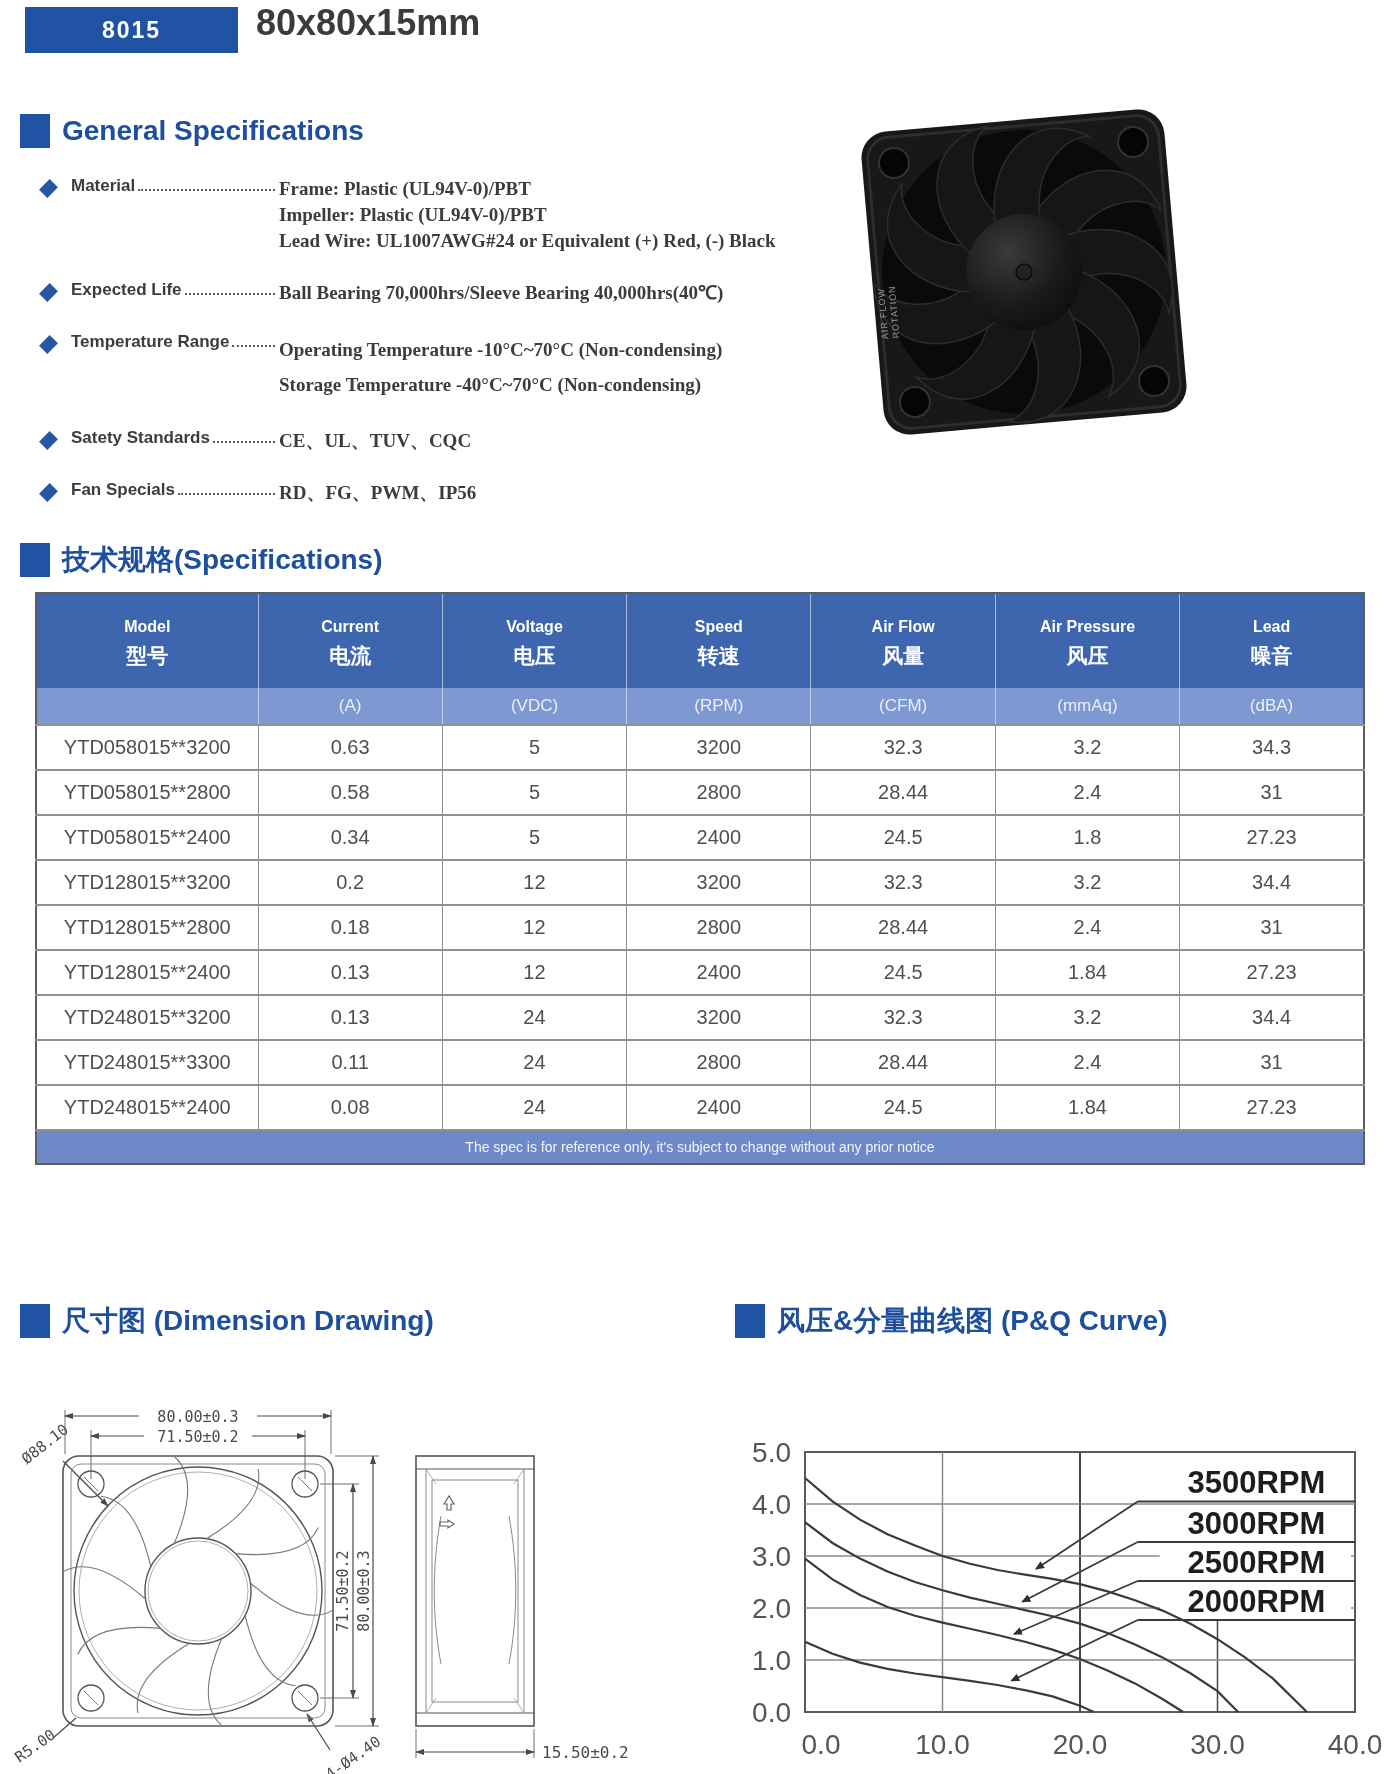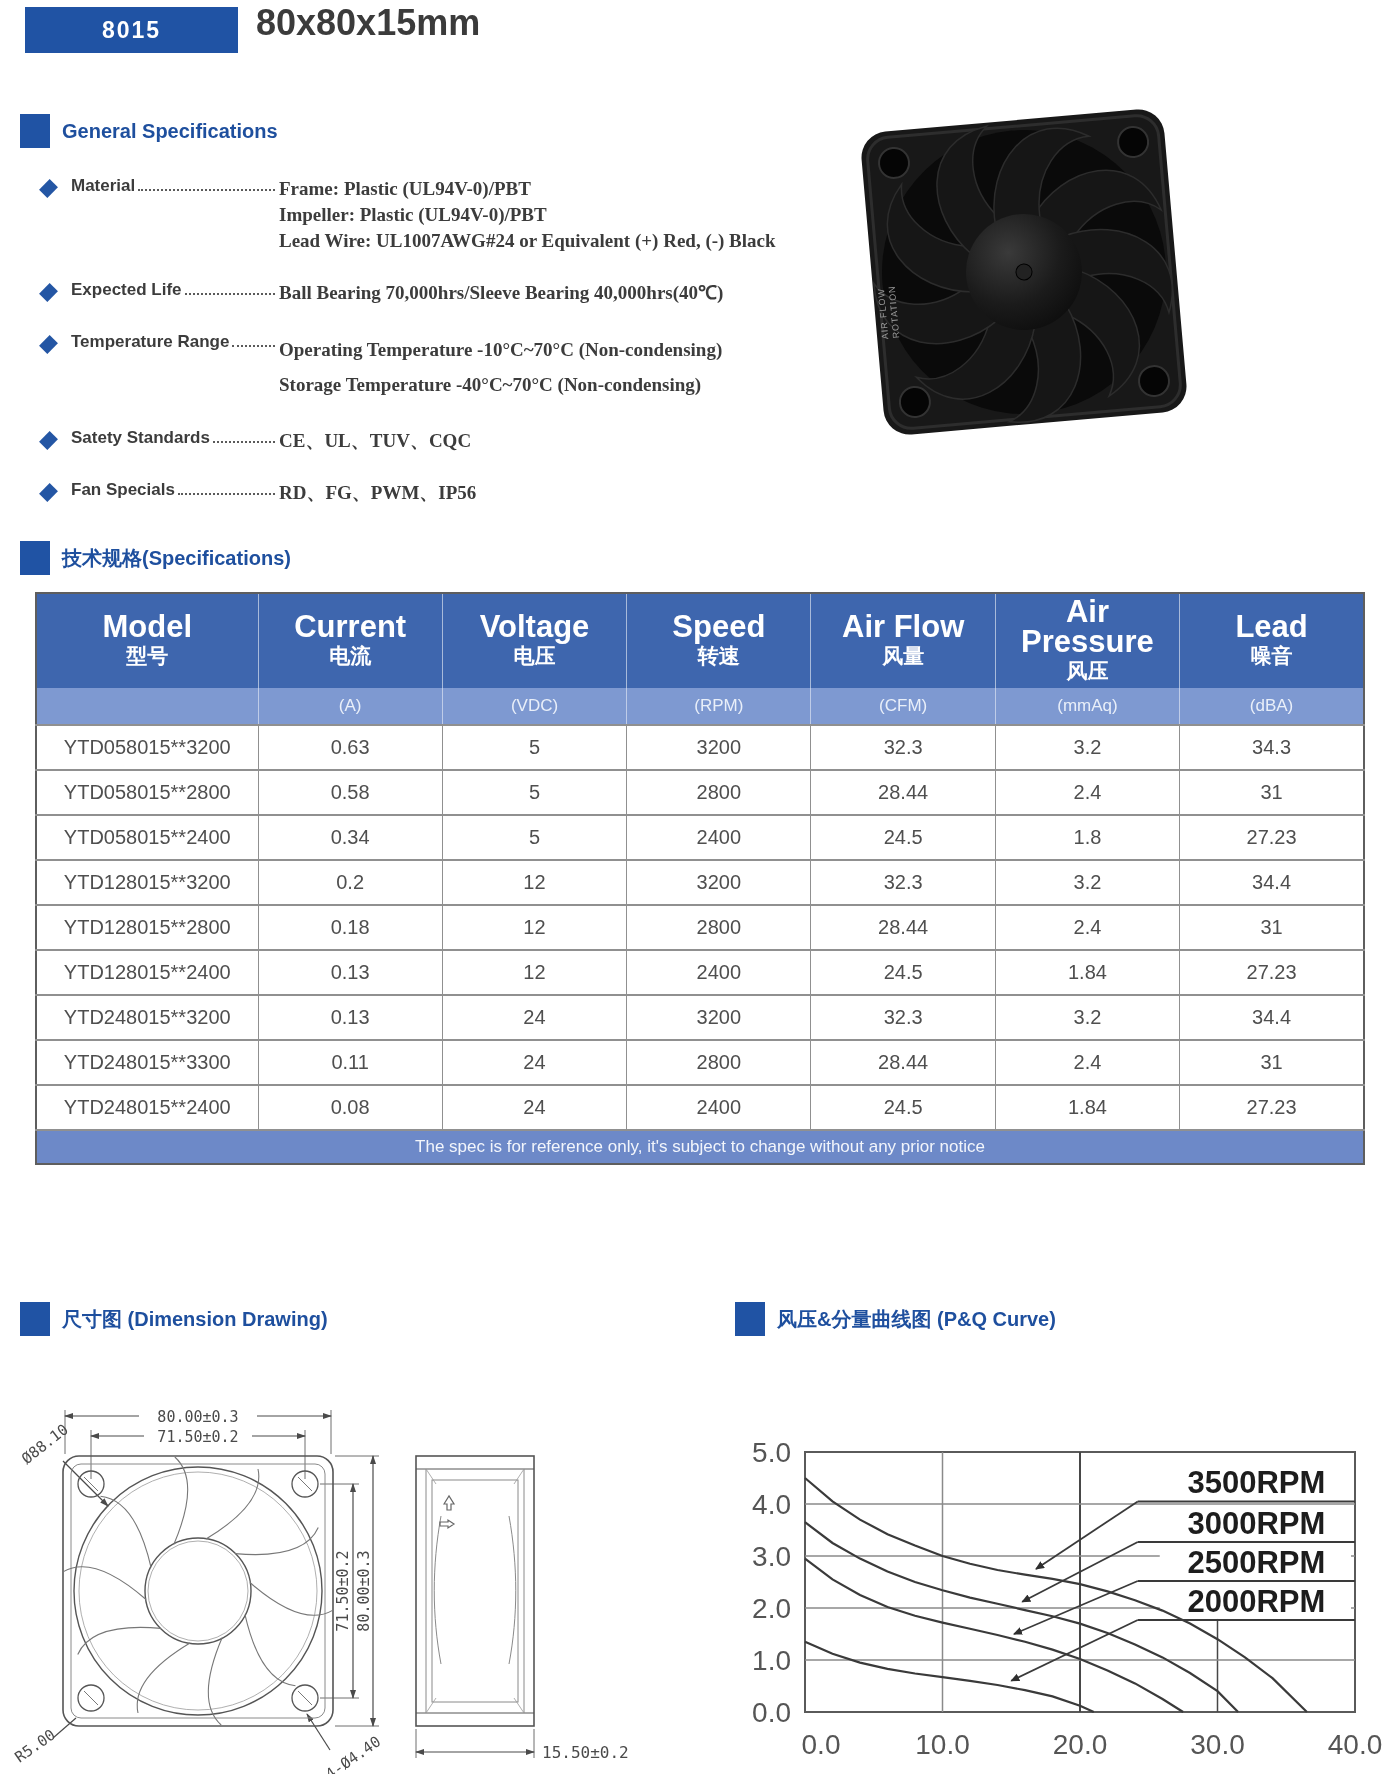--- a/index.html
+++ b/index.html
@@ -7,44 +7,44 @@
     width:1400px;height:1774px;position:relative;background:#ffffff;
     font-family:"Liberation Sans",sans-serif;overflow:hidden;color:#3c3c3c;
   }
   
   .badge{position:absolute;left:25px;top:7px;width:213px;height:46px;background:#2053a4;
     display:flex;align-items:center;justify-content:center;color:#fff;font-size:23px;font-weight:700;letter-spacing:2px;}
   .size-title{position:absolute;left:256px;top:2px;font-size:36px;font-weight:700;color:#3b3b3b;}
   
   .sec-head{position:absolute;display:flex;align-items:center;gap:12px;}
   .sec-sq{width:30px;height:34px;background:#2053a4;flex:none;}
-  .sec-txt{font-size:20px;font-weight:700;color:#1e4f9e;white-space:nowrap;}
+  .sec-txt{font-size:28px;font-weight:700;color:#1e4f9e;white-space:nowrap;}
   
   .spec-list{position:absolute;left:40px;top:176px;width:790px;}
   .spec-item{display:flex;margin-bottom:26px;}
   .bullet{width:13px;height:13px;background:#2456a4;transform:rotate(45deg) scale(0.9,1.15);margin:6px 16px 0 2px;flex:none;}
   .label-wrap{width:208px;flex:none;display:flex;align-items:flex-start;}
   .label-text{font-weight:700;font-size:17px;color:#3c3c3c;white-space:nowrap;}
   .leader{flex:1;border-bottom:2px dotted #5a5a5a;height:13px;margin:0 4px 0 3px;}
   .value-block{flex:1;font-weight:700;font-size:19px;color:#3c3c3c;}
   .spec-line{line-height:26px;font-family:Liberation Serif, serif;}
   .spec-item:nth-of-type(3) .spec-line{line-height:35px;}
   
   .spec-table{position:absolute;left:35px;top:592px;width:1330px;border-collapse:collapse;table-layout:fixed;border:2px solid #5e5e5e;}
   .spec-table thead tr.hd th{background:#3e66ae;color:#ffffff;height:90px;padding:2px 0;
     border-right:1px solid rgba(255,255,255,.55);vertical-align:middle;}
   .spec-table thead tr.hd th:last-child{border-right:none;}
-  .th-en{font-size:31px;font-weight:700;line-height:30px;}
+  .th-en{font-size:16px;font-weight:700;line-height:30px;}
   .th-zh{font-size:21px;font-weight:700;line-height:28px;}
   .spec-table thead tr.un td{background:#7e99d1;color:#e9eff9;height:34px;font-size:17px;text-align:center;
     border-right:1px solid rgba(255,255,255,.5);}
   .spec-table thead tr.un td:last-child{border-right:none;}
   .spec-table tbody td{background:#fff;height:41px;text-align:center;font-size:20px;color:#4f4f4f;
     border:1px solid #909090;border-bottom-width:2px;border-top-width:2px;}
-  .spec-table tfoot td{background:#6d89c8;color:#f2f5fb;height:30px;text-align:center;font-size:17px;border-top:2px solid #5e5e5e;}
+  .spec-table tfoot td{background:#6d89c8;color:#f2f5fb;height:30px;text-align:center;font-size:14px;border-top:2px solid #5e5e5e;}
   
   .dim-svg{position:absolute;left:8px;top:1396px;}
   .pq-svg{position:absolute;left:710px;top:1390px;}
   .fan-svg{position:absolute;left:840px;top:68px;}
   .cad{font-family:"DejaVu Sans Mono",monospace;font-size:15px;fill:#4a4a4a;}
   .cad2{font-family:"DejaVu Sans Mono",monospace;font-size:16px;fill:#4a4a4a;}
   .pq-tick{font-family:"Liberation Sans",sans-serif;font-size:28px;font-weight:500;fill:#555;}
   .pq-rpm{font-family:"Liberation Sans",sans-serif;font-size:31px;font-weight:700;fill:#1d1d1d;}
   .mark-txt{font-family:"Liberation Sans",sans-serif;font-size:9px;fill:#9a9a9a;letter-spacing:1px;}
   svg line,svg path,svg rect,svg circle{vector-effect:none;}

